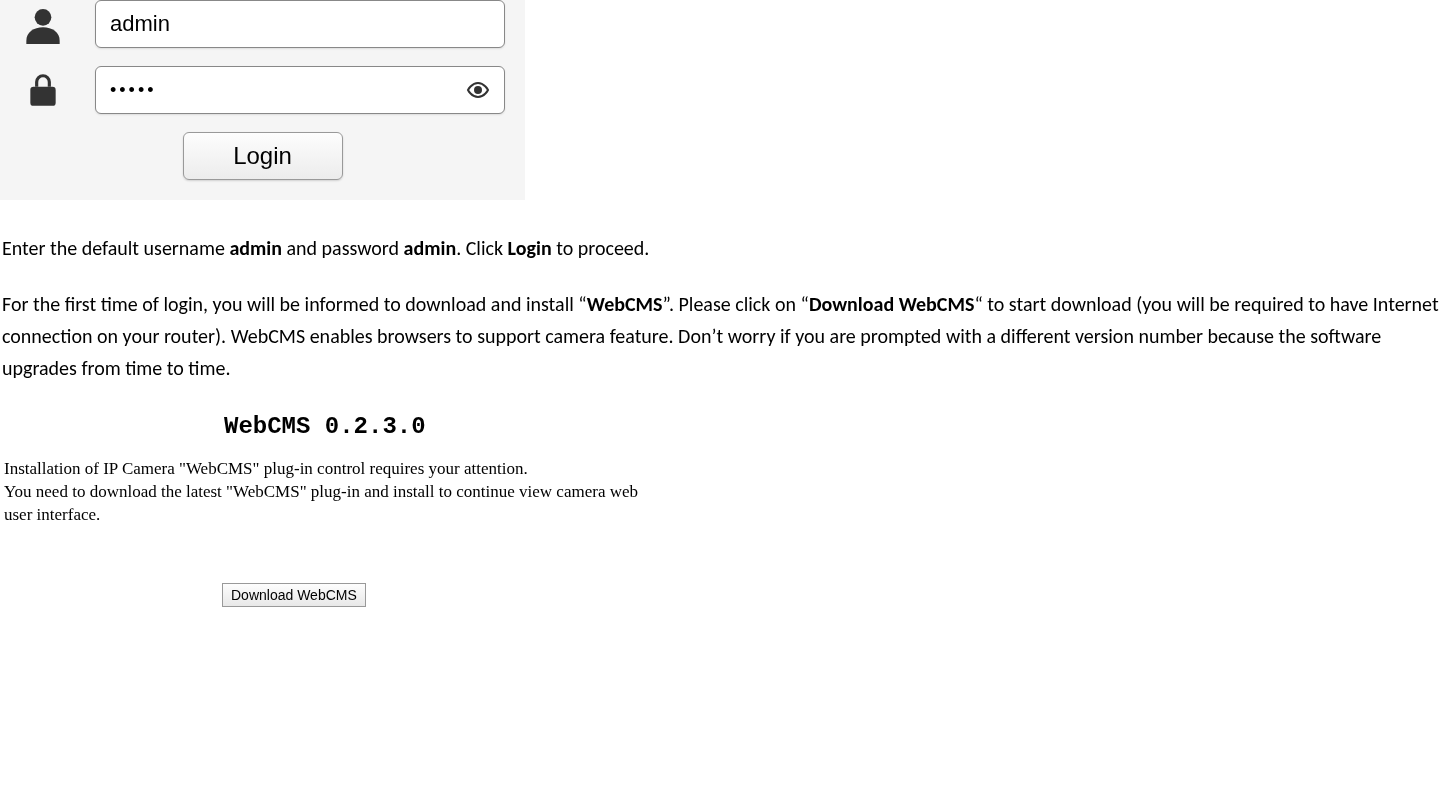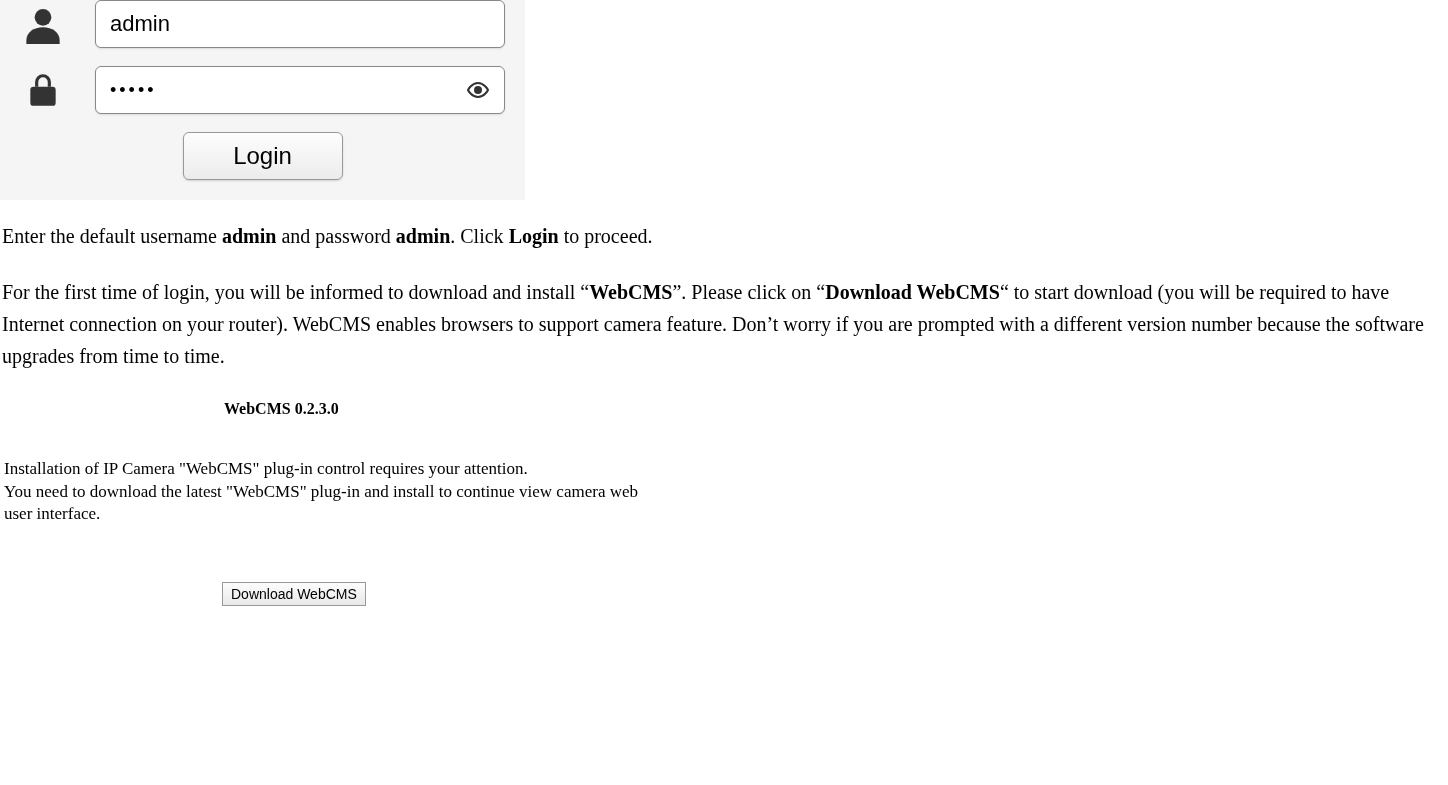--- a/index.html
+++ b/index.html
@@ -43,30 +43,30 @@
       width: 160px;
       height: 48px;
       border: 1px solid #999;
       border-radius: 6px;
       background: linear-gradient(#fdfdfd, #ececec);
       font-size: 24px;
       font-family: Arial, sans-serif;
       cursor: pointer;
       box-shadow: 0 1px 2px rgba(0,0,0,0.15);
     }
-    .doc-text { padding: 0 2px; margin-top: 20px; font-family: Liberation Serif, serif; }
+    .doc-text { padding: 0 2px; margin-top: 32px; }
     .doc-text p { margin-bottom: 24px; }
     .doc-text strong { font-weight: bold; }
     .webcms-block { margin-top: 20px; margin-left: 4px; }
     .webcms-title {
-      font-family: Liberation Serif, serif;
+      font-family: Liberation Mono, monospace;
       font-weight: bold;
-      font-size: 16px;
+      font-size: 24px;
       margin-left: 220px;
-      margin-bottom: 36px;
+      margin-bottom: 12px;
     }
     .webcms-desc {
       font-family: "Times New Roman", serif;
       font-size: 17px;
       line-height: 1.35;
       max-width: 640px;
       margin-bottom: 50px;
     }
     .dl-btn-wrap { margin-left: 218px; }
     .dl-btn {

